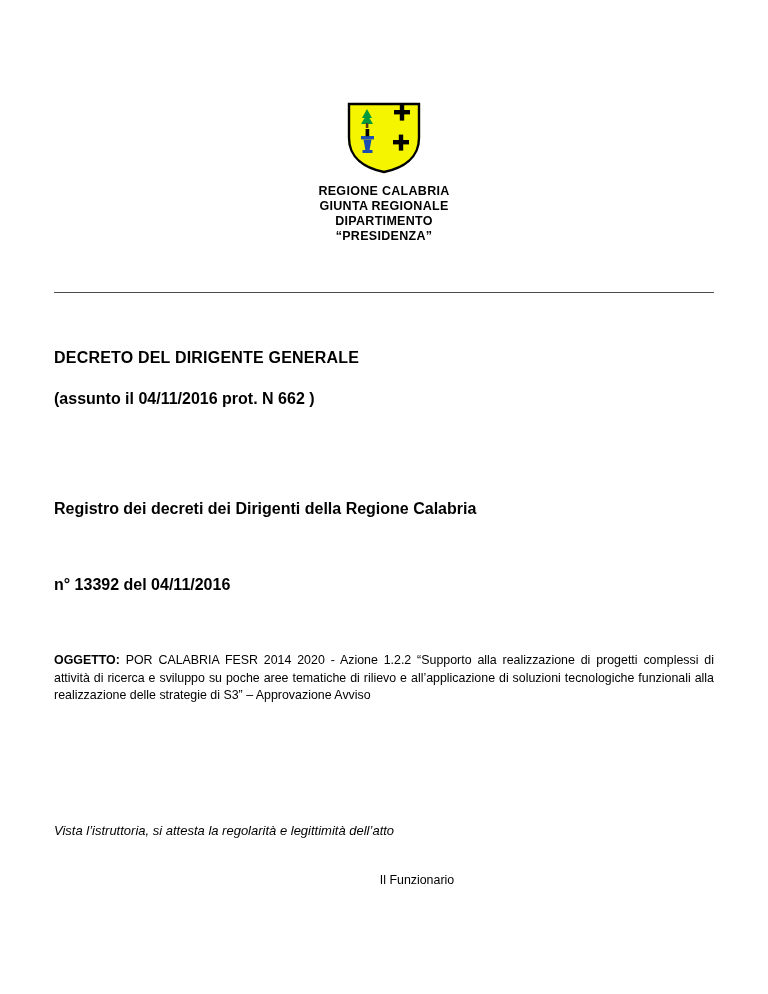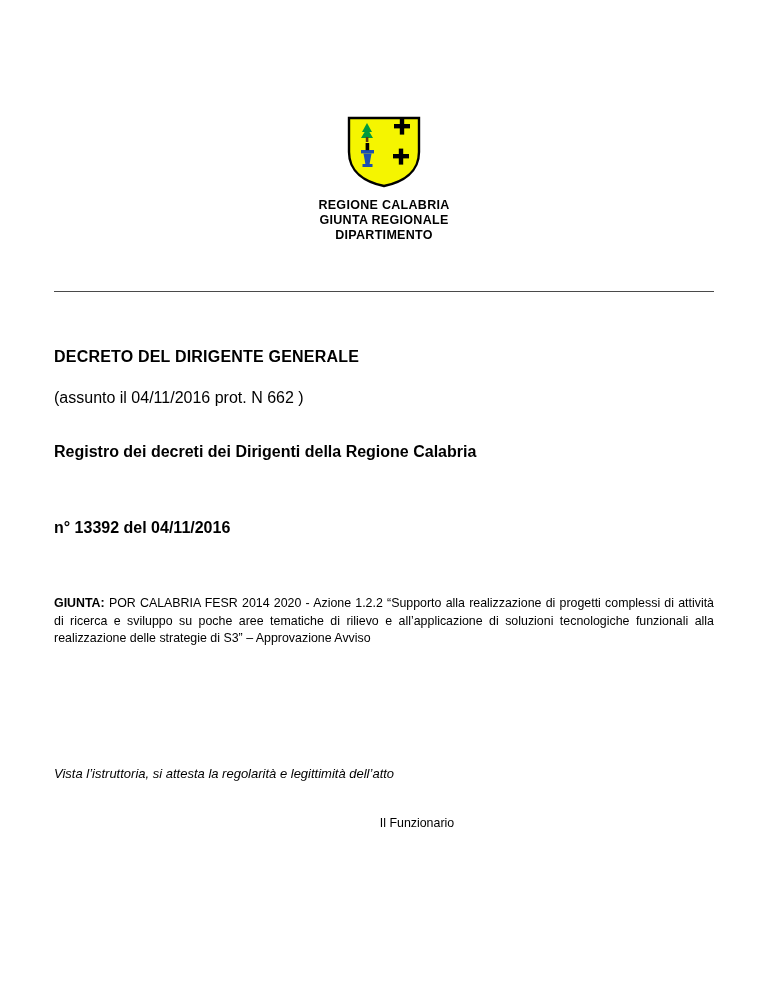--- a/index.html
+++ b/index.html
@@ -12,21 +12,21 @@
     height: 994px;
     font-family: "Liberation Sans", sans-serif;
     color: #000000;
     position: relative;
     overflow: hidden;
   }
   .page {
     width: 768px;
     height: 994px;
     box-sizing: border-box;
-    padding: 14px 54px;
+    padding: 0 54px;
     position: relative;
   }
 
   
   .header {
     padding-top: 96px;
     text-align: center;
   }
   .emblem {
     width: 78px;
@@ -57,24 +57,24 @@
 
   
   .block { font-size: 16px; }
   .b-decreto {
     margin-top: 56px;
     font-weight: bold;
     letter-spacing: 0.2px;
   }
   .b-assunto {
     margin-top: 23px;
-    font-weight: normal;
+    font-weight: bold;
   }
   .b-registro {
-    margin-top: 36px;
+    margin-top: 92px;
     font-weight: bold;
   }
   .b-numero {
     margin-top: 58px;
     font-weight: bold;
   }
 
   .b-oggetto {
     margin-top: 58px;
     font-size: 12.4px;
@@ -133,35 +133,36 @@
           <rect x="48" y="44" width="16" height="4.4"></rect>
           <rect x="53.8" y="38.6" width="4.4" height="16"></rect>
         </g>
       </svg>
     </div>
 
     <div class="header-lines">
       <div>REGIONE CALABRIA</div>
       <div class="hl-italic">GIUNTA REGIONALE</div>
       <div>DIPARTIMENTO</div>
+      <div>“PRESIDENZA”</div>
     </div>
   </div>
 
   <div class="divider"></div>
 
   <div class="block b-decreto">DECRETO DEL DIRIGENTE GENERALE</div>
 
   <div class="block b-assunto">(assunto il 04/11/2016 prot. N 662 )</div>
 
   <div class="block b-registro">Registro dei decreti dei Dirigenti della Regione Calabria</div>
 
   <div class="block b-numero">n° 13392 del 04/11/2016</div>
 
   <div class="block b-oggetto">
-    <span class="lbl">GIUNTA:</span>
+    <span class="lbl">OGGETTO:</span>
     <span>POR CALABRIA FESR 2014 2020 - Azione 1.2.2 “Supporto alla realizzazione di progetti complessi di attività di ricerca e sviluppo su poche aree tematiche di rilievo e all’applicazione di soluzioni tecnologiche funzionali alla realizzazione delle strategie di S3” – Approvazione Avviso</span>
   </div>
 
   <div class="block b-vista">Vista l’istruttoria, si attesta la regolarità e legittimità dell’atto</div>
 
   <div class="signature">
     <div>Il Funzionario</div>
   </div>
 
 </div>

